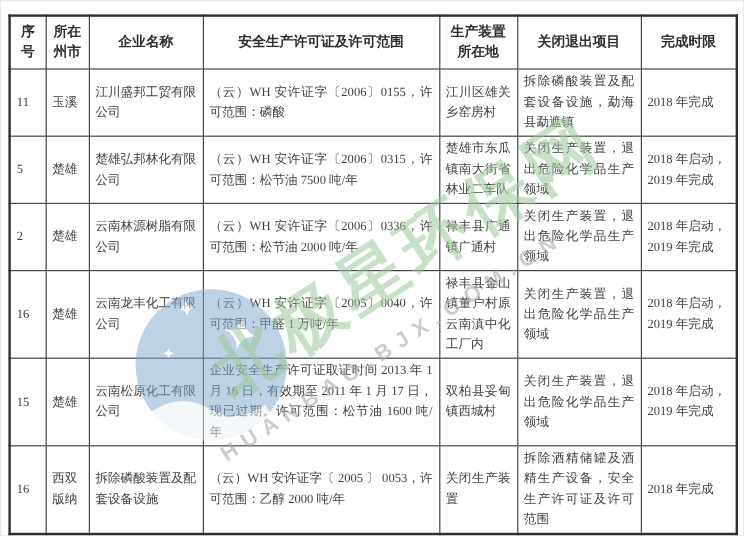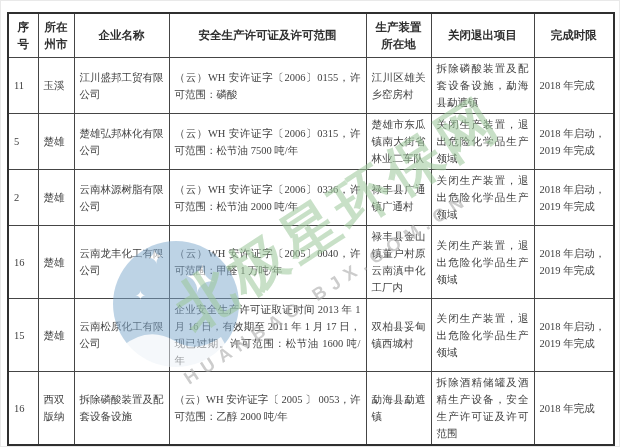--- a/index.html
+++ b/index.html
@@ -130,21 +130,21 @@
       <td class="just">企业安全生产许可证取证时间 2013 年 1 月 16 日，有效期至 2011 年 1 月 17 日，现已过期。许可范围：松节油 1600 吨/年</td>
       <td class="just">双柏县妥甸镇西城村</td>
       <td class="just">关闭生产装置，退出危险化学品生产领域</td>
       <td class="center">2018 年启动，2019 年完成</td>
     </tr>
         <tr style="height: 65px;">
       <td class="center">16</td>
       <td class="center">西双版纳</td>
       <td class="just">拆除磷酸装置及配套设备设施</td>
       <td class="just">（云）WH 安许证字〔 2005 〕 0053，许可范围：乙醇 2000 吨/年</td>
-      <td class="just">勐海县勐遮镇</td>
+      <td class="just">关闭生产装置</td>
       <td class="just">拆除酒精储罐及酒精生产设备，安全生产许可证及许可范围</td>
       <td class="center">2018 年完成</td>
     </tr>
       </tbody>
   </table>
 
   <div class="wm">
     <div class="wm-logo" style="background: rgb(125, 168, 205);">
       <span class="wm-star s1">✦</span>
       <span class="wm-star s2">✦</span>

